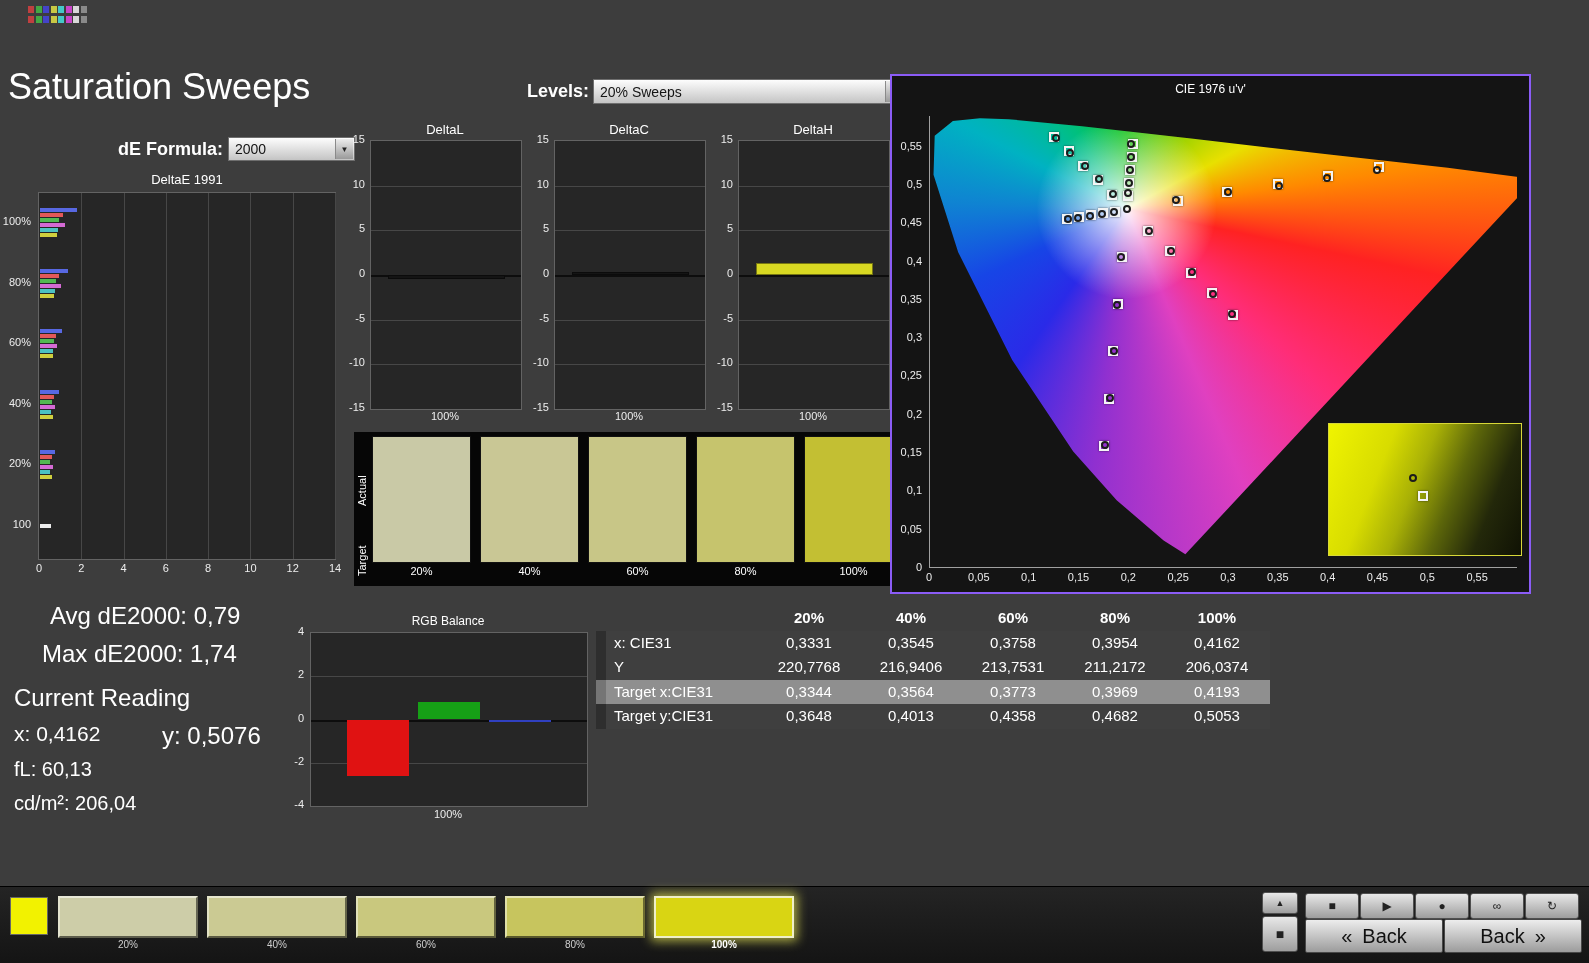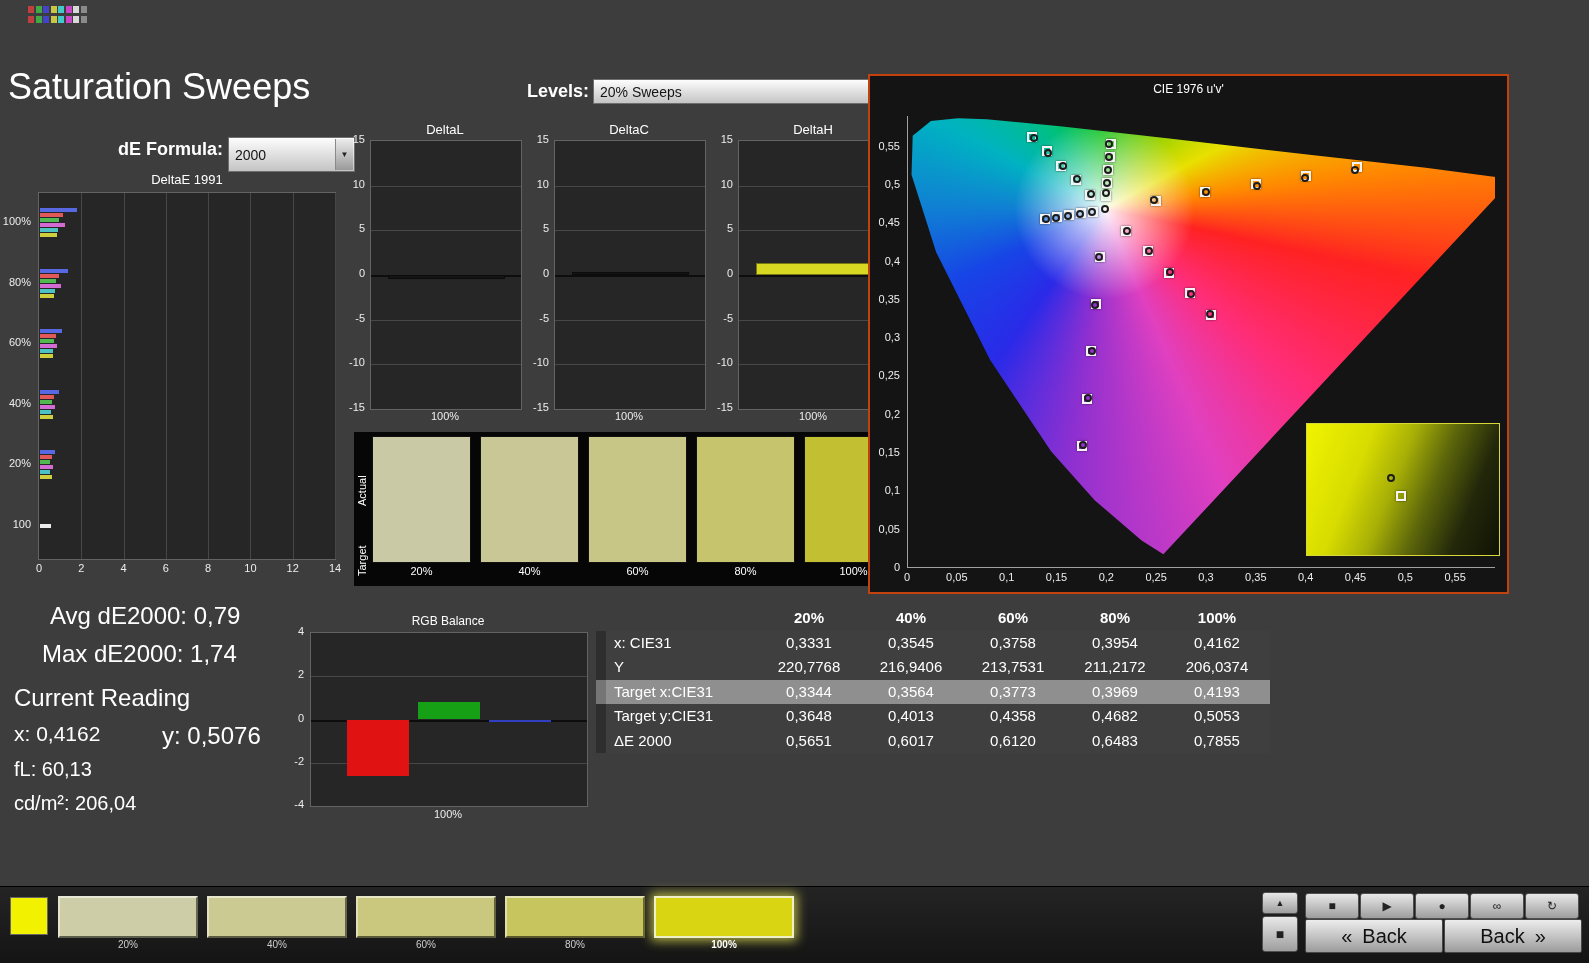--- a/index.html
+++ b/index.html
@@ -19,22 +19,22 @@
   .plot{position:absolute;background:#262626;border:1px solid #636363;box-sizing:content-box;}
   .vline{position:absolute;top:0;bottom:0;width:1px;background:#474747;}
   .hline{position:absolute;left:0;right:0;height:1px;background:#474747;}
   .hline.zero{background:#0d0d0d;height:2px;}
   .tick{position:absolute;color:#ededed;font-size:11px;white-space:nowrap;}
   .tickbox{position:absolute;}
   .chart-title{position:absolute;color:#fff;font-size:13px;text-align:center;}
   .xlabel{position:absolute;color:#ededed;font-size:11px;text-align:center;}
 
   
-  #ciePanel{position:absolute;left:868px;top:74px;width:637px;height:516px;
-            border:2px solid #c2410c;background:#141414;}
+  #ciePanel{position:absolute;left:890px;top:74px;width:637px;height:516px;
+            border:2px solid #8b5cf6;background:#141414;}
   #ciePlot{position:absolute;left:37px;top:40px;width:588px;height:452px;
            border-left:1px solid #a0a0a0;border-bottom:1px solid #a0a0a0;box-sizing:border-box;}
   #horseshoe{position:absolute;left:0;top:0;right:0;bottom:0;
      background:
        radial-gradient(circle at 33.5% 20.6%, rgba(255,255,255,.95) 0%, rgba(255,255,255,0) 17%),
        conic-gradient(from 0deg at 33.5% 20.6%,
          #1ec41e 0deg,#a8d400 42deg,#e8e000 62deg,#ff8a00 82deg,#ff2222 102deg,
          #ff2d78 132deg,#e040c0 157deg,#9030d0 187deg,#2a2ae8 215deg,#1745e6 245deg,
          #0f83d2 272deg,#00b2c2 297deg,#00c07e 327deg,#12c428 355deg,#1ec41e 360deg);
      clip-path:polygon(43.5% 97.2%,39.8% 94.1%,31.8% 85.2%,24.4% 74.4%,14% 54.1%,
@@ -105,21 +105,21 @@
       <div class="mini-dash" style="left: 37.5px; top: 10px; background: rgb(200, 68, 200);"></div>
       <div class="mini-dash" style="left: 45px; top: 0px; background: rgb(216, 216, 216);"></div>
       <div class="mini-dash" style="left: 45px; top: 10px; background: rgb(216, 216, 216);"></div>
       <div class="mini-dash" style="left: 52.5px; top: 0px; background: rgb(138, 138, 138);"></div>
       <div class="mini-dash" style="left: 52.5px; top: 10px; background: rgb(138, 138, 138);"></div>
     </div>
 
   <div class="lbl" style="left:8px;top:66px;font-size:36px;">Saturation Sweeps</div>
 
   <div class="lbl" style="left:118px;top:139px;font-size:18px;font-weight:600;">dE Formula:</div>
-  <div class="dd" style="left:228px;top:137px;width:127px;height:35px;">
+  <div class="dd" style="left:228px;top:137px;width:127px;height:24px;">
     <span>2000</span>
     <span class="arrow">▼</span>
   </div>
 
   <div class="lbl" style="left:527px;top:81px;font-size:18px;font-weight:600;">Levels:</div>
   <div class="dd" style="left:593px;top:79px;width:312px;height:25px;">
     <span>20% Sweeps</span>
     <span class="arrow">▼</span>
   </div>
 
@@ -424,29 +424,20 @@
       </div>
       <div class="trow dark">
         <div class="gut"></div>
         <div class="tlab">Target y:CIE31</div>
         <div class="tval">0,3648</div>
         <div class="tval">0,4013</div>
         <div class="tval">0,4358</div>
         <div class="tval">0,4682</div>
         <div class="tval">0,5053</div>
       </div>
-      <div class="trow dark">
-        <div class="gut"></div>
-        <div class="tlab">ΔE 2000</div>
-        <div class="tval">0,5651</div>
-        <div class="tval">0,6017</div>
-        <div class="tval">0,6120</div>
-        <div class="tval">0,6483</div>
-        <div class="tval">0,7855</div>
-      </div>
     </div>
 
   <div id="bottomBar">
     <div class="abs" style="left: 10px; top: 10px; width: 36px; height: 36px; border: 1px solid rgb(102, 102, 102); background: rgb(242, 242, 0);" id="miniSwatch"></div>
 
     <div id="bswHolder">
         <div class="bsw" style="left: 58px; background: rgb(205, 205, 168);"></div>
         <div class="bsw-label" style="left: 58px;">20%</div>
         <div class="bsw" style="left: 207px; background: rgb(203, 202, 147);"></div>
         <div class="bsw-label" style="left: 207px;">40%</div>

